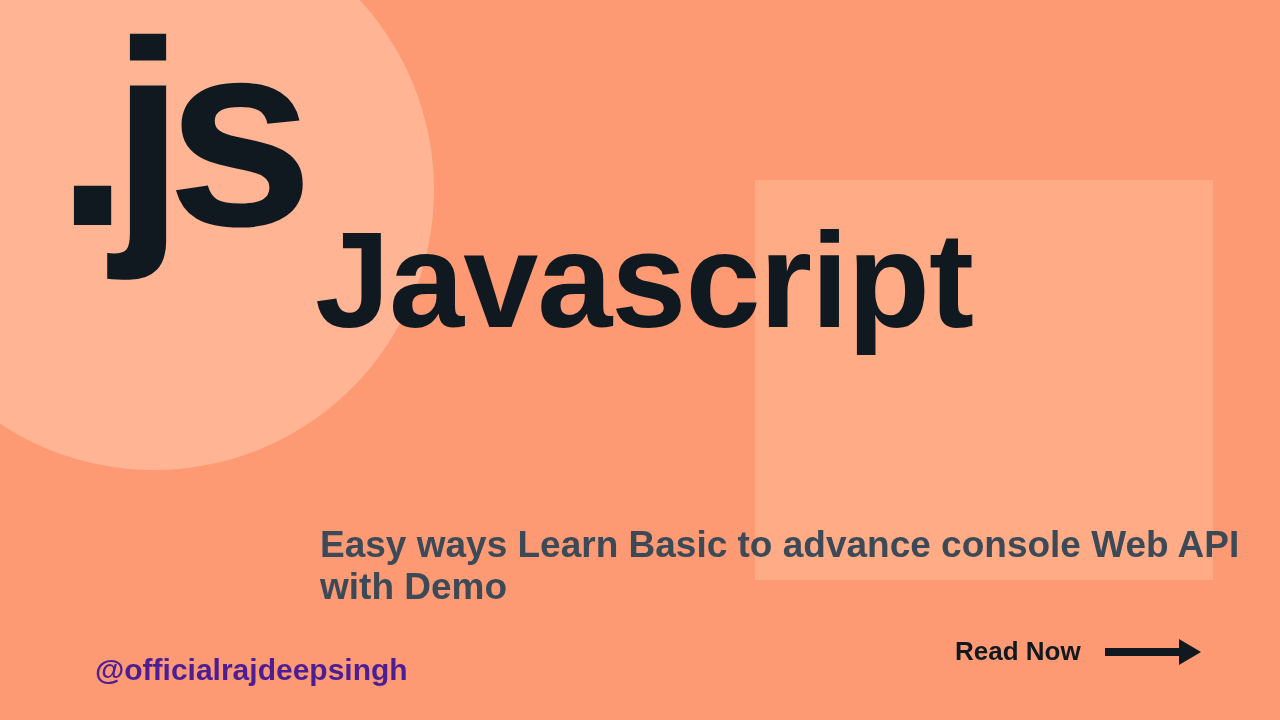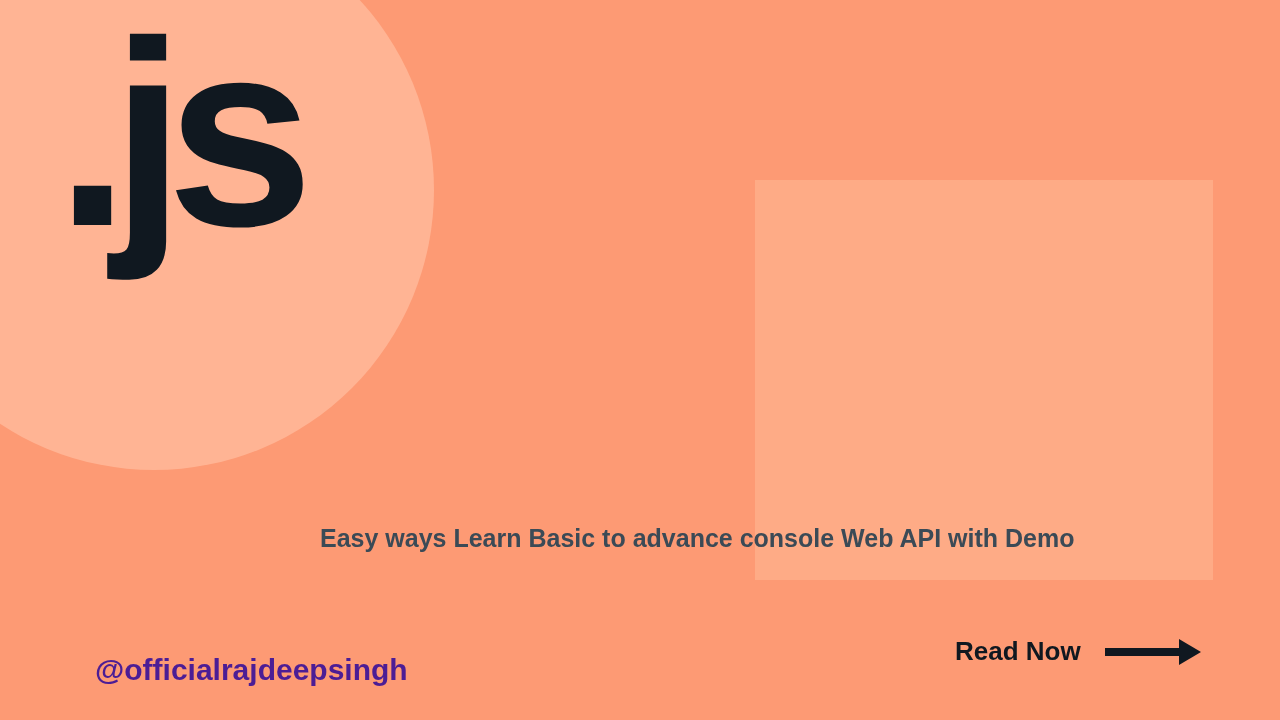--- a/index.html
+++ b/index.html
@@ -45,21 +45,21 @@
       font-size:135px;
       line-height:1.05;
       color:#101820;
       letter-spacing:-1px;
     }
     .sub {
       position:absolute;
       left:320px;
       top:524px;
       font-weight:700;
-      font-size:25px;
+      font-size:37px;
       color:#3b4a56;
     }
     .handle {
       position:absolute;
       left:95px;
       top:653px;
       font-weight:700;
       font-size:30px;
       color:#4c1d95;
     }
@@ -96,20 +96,21 @@
   </style>
 </head>
 <body>
 
 <div class="circle"></div>
 <div class="rect"></div>
 
 <div class="logo">.js</div>
 
 <div class="headline">
+  <div>Javascript</div>
 </div>
 
 <div class="sub">Easy ways  Learn Basic to advance console Web API with Demo</div>
 
 <div class="handle">@officialrajdeepsingh</div>
 
 <div class="cta">
   <span class="cta-label">Read Now</span>
   <span class="arrow">
     <span class="arrow-line"></span>

